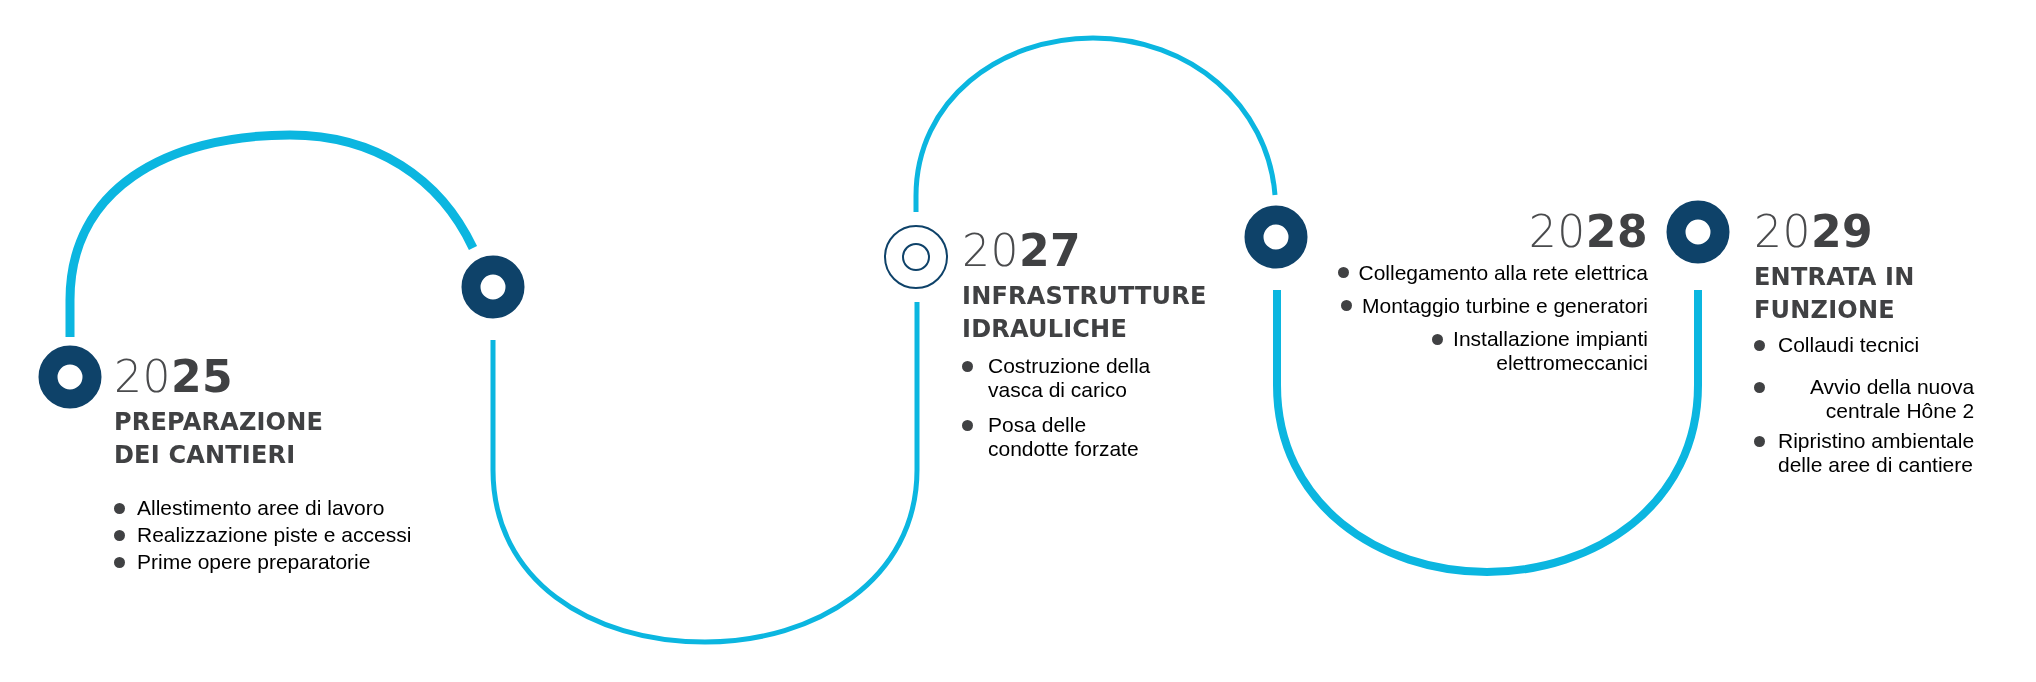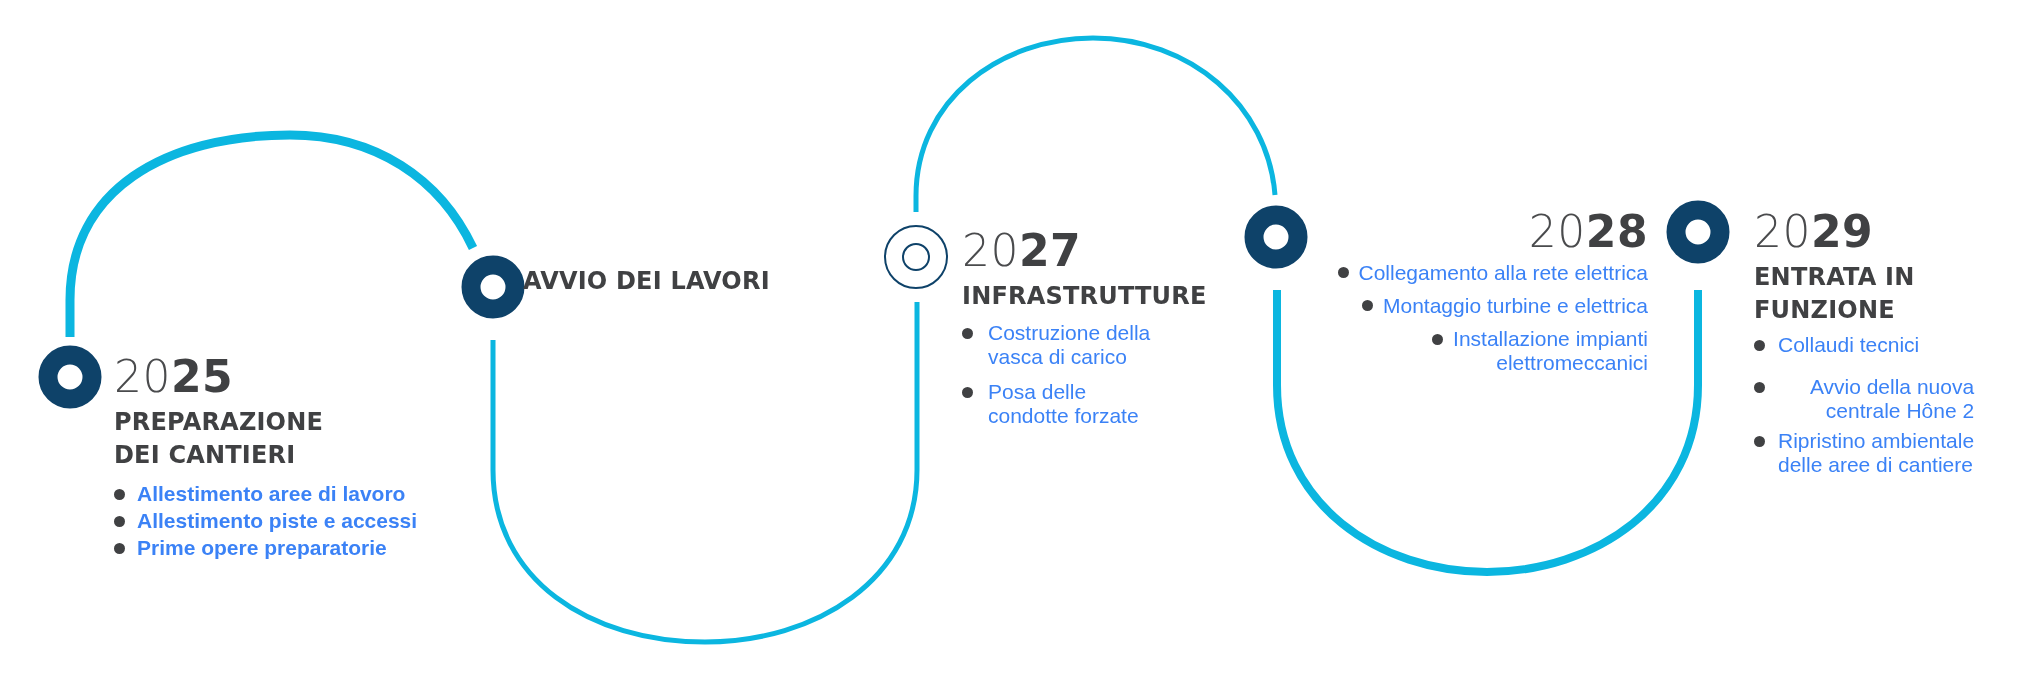--- a/index.html
+++ b/index.html
@@ -7,21 +7,21 @@
          font-family: "Liberation Sans", "DejaVu Sans", sans-serif; color: #404143; }
   #timeline-svg { position: absolute; left: 0; top: 0; width: 2036px; height: 682px; }
   .milestone { position: absolute; }
   .year { font-size: 46px; line-height: 46px; white-space: nowrap; letter-spacing: 0.5px; color: #404143; }
   .year .light { font-weight: 300; font-family: "DejaVu Sans", sans-serif; font-size: 44px; color: #4a4b4d; }
   .year .bold { font-weight: 700; font-family: "DejaVu Sans", sans-serif; font-size: 44px; color: #404143; }
   .title { font-family: "DejaVu Sans", sans-serif; font-weight: 700; font-size: 24px; line-height: 33px;
            text-transform: uppercase; letter-spacing: 0.2px; color: #404143; margin-top: 6px; white-space: nowrap; }
   .bullets { list-style: none; margin: 8px 0 0 0; padding: 0; }
   .bullets li { position: relative; font-family: "Liberation Sans", sans-serif; font-size: 21px; line-height: 24px;
-                color: #3b82f6; white-space: nowrap; margin-bottom: 11px; }
+                color: #000000; white-space: nowrap; margin-bottom: 11px; }
   .bullets li .dot { position: absolute; width: 11px; height: 11px; border-radius: 50%; background: #404143; top: 7px; }
   .left .bullets li { padding-left: 23px; }
   .left .bullets li .dot { left: 0; }
   .right { text-align: right; }
   .right .bullets li { padding-right: 0; }
   .right .bullets li .dot { position: static; display: inline-block; vertical-align: middle; margin-right: 10px; margin-top: -3px; }
   .right .bullets li .multi { display: inline-block; text-align: right; vertical-align: top; }
 </style>
 </head>
 <body>
@@ -57,53 +57,51 @@
 </svg>
 
 <div class="milestone left" style="left:114px; top:353px;">
   <div class="year">
     <span class="light">20</span><span class="bold">25</span>
   </div>
   <div class="title">
     <div>PREPARAZIONE</div>
     <div>DEI CANTIERI</div>
   </div>
-  <ul class="bullets" style="margin-top:10px;font-weight:bold;">
+  <ul class="bullets" style="margin-top:24px;">
     <li style="margin-bottom:3px;"><span class="dot"></span><span>Allestimento aree di lavoro</span></li>
-    <li style="margin-bottom:3px;"><span class="dot"></span><span>Allestimento piste e accessi</span></li>
+    <li style="margin-bottom:3px;"><span class="dot"></span><span>Realizzazione piste e accessi</span></li>
     <li><span class="dot"></span><span>Prime opere preparatorie</span></li>
   </ul>
 </div>
 
 <div class="milestone left" style="left:532px; top:259px;">
-  <div class="title" style="margin-left:-9px;">
-    <div>AVVIO DEI LAVORI</div>
-  </div>
 </div>
 
 <div class="milestone left" style="left:962px; top:227px;">
   <div class="year">
     <span class="light">20</span><span class="bold">27</span>
   </div>
   <div class="title">
     <div>INFRASTRUTTURE</div>
+    <div>IDRAULICHE</div>
   </div>
   <ul class="bullets" style="margin-top:8px;">
     <li style="padding-left:26px;"><span class="dot"></span><span>Costruzione della</span><br><span>vasca di carico</span></li>
     <li style="padding-left:26px; margin-bottom:7px;"><span class="dot"></span><span>Posa delle</span><br><span>condotte forzate</span></li>
   </ul>
 </div>
 
 <div class="milestone right" style="right:388px; top:208px;">
   <div class="year">
     <span class="light">20</span><span class="bold">28</span>
   </div>
   <ul class="bullets" style="margin-top:6px;">
     <li style="margin-bottom:9px;"><span class="dot"></span><span>Collegamento alla rete elettrica</span></li>
-    <li style="margin-bottom:9px;"><span class="dot"></span><span>Montaggio turbine e elettrica</span></li>
+    <li style="margin-bottom:9px;"><span class="dot"></span><span>Montaggio turbine e generatori</span></li>
     <li><span class="dot" style="vertical-align:top; margin-top:7px;"></span><span class="multi"><span>Installazione impianti</span><br><span>elettromeccanici</span></span></li>
   </ul>
 </div>
 
 <div class="milestone left" style="left:1754px; top:208px;">
   <div class="year">
     <span class="light">20</span><span class="bold">29</span>
   </div>
   <div class="title">
     <div>ENTRATA IN</div>

